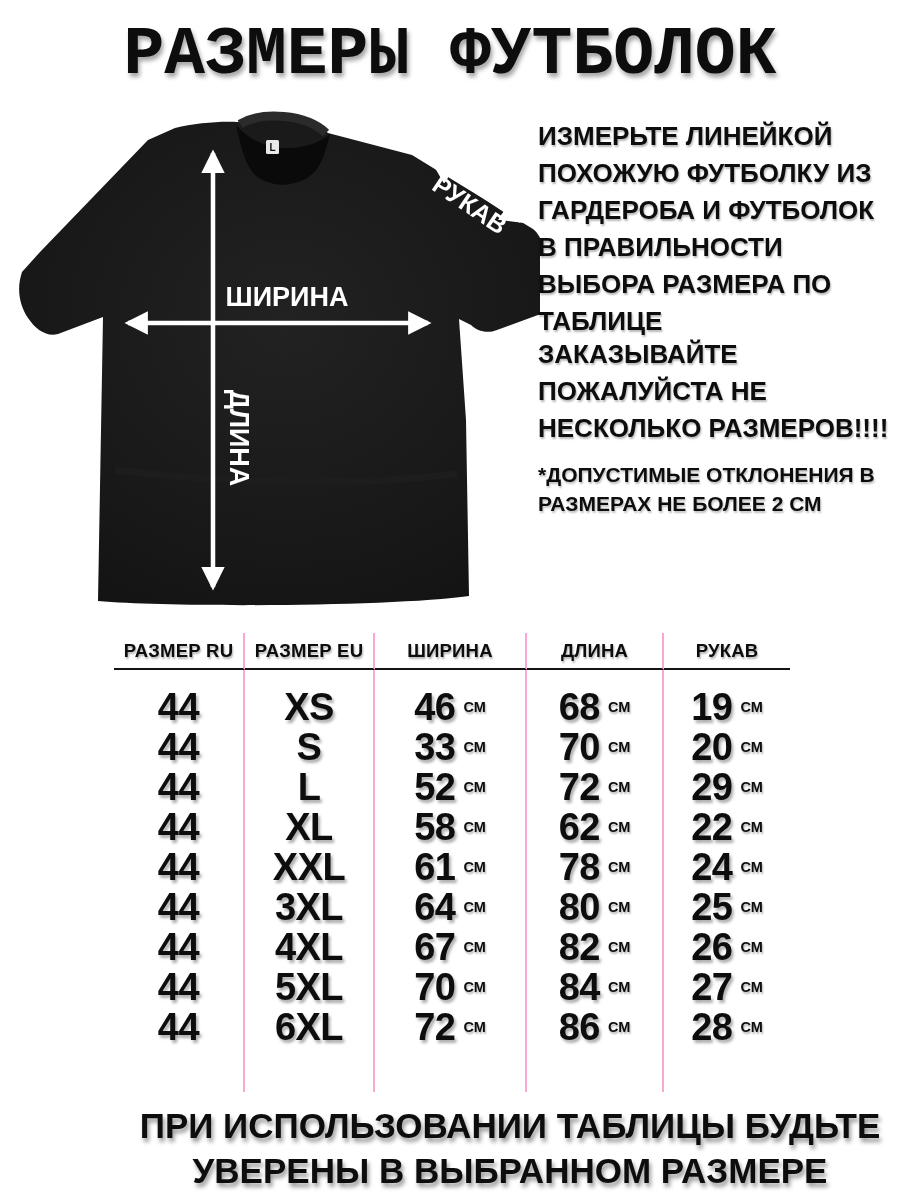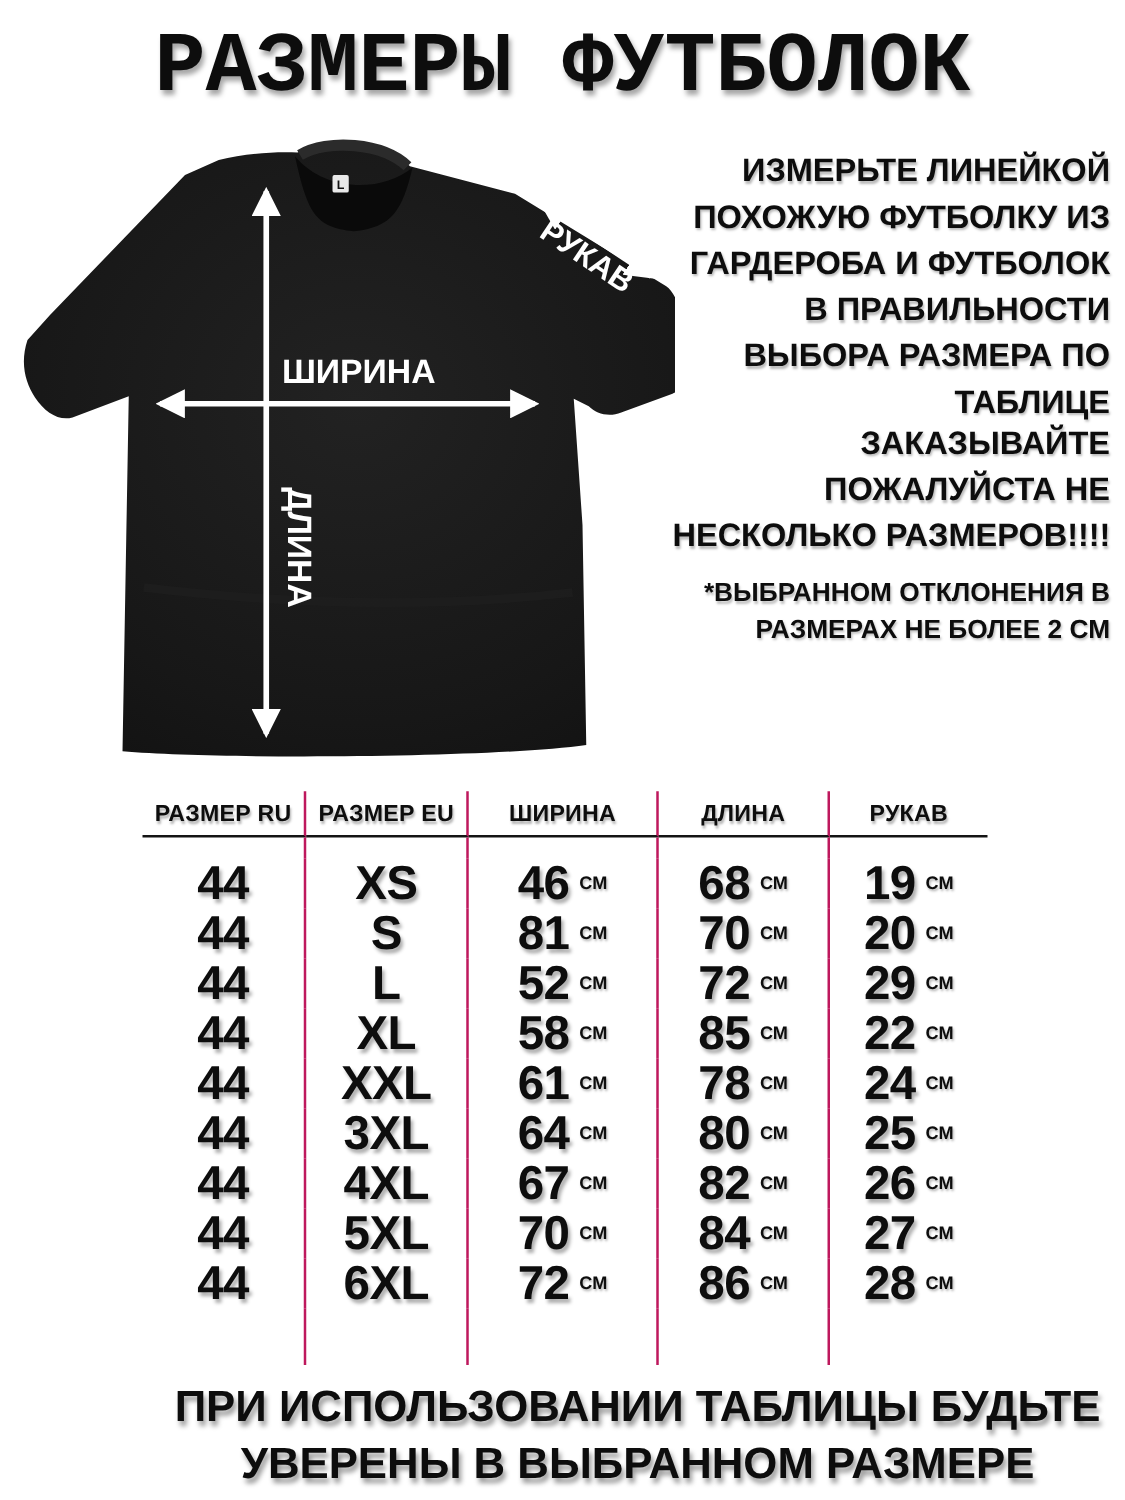--- a/index.html
+++ b/index.html
@@ -17,35 +17,35 @@
     white-space:nowrap;
     font-family:Liberation Mono, monospace;
   }
 
   
   .photo { position:absolute; left:0; top:105px; width:540px; height:520px; }
   .photo svg { display:block; }
   .diagram-label { font-family:"Liberation Sans", sans-serif; font-weight:700; fill:#ffffff; }
 
   
-  .instr { position:absolute; left:538px; width:350px; font-weight:700;text-align:right; }
+  .instr { position:absolute; left:538px; width:350px; font-weight:700; }
   .instr .line { white-space:nowrap; }
   .instr-measure { top:118px; font-size:26px; line-height:37px; text-shadow:1px 2px 2px rgba(0,0,0,.28); }
   .instr-warning { top:336px; font-size:26px; line-height:37px; text-shadow:1px 2px 2px rgba(0,0,0,.28); }
   .instr-note    { top:460px; font-size:21px; line-height:29px; text-shadow:1px 2px 2px rgba(0,0,0,.25); }
 
   
   .size-table { position:absolute; left:114px; top:633px; width:676px; }
   .trow {
     display:grid;
     grid-template-columns:131px 130px 152px 137px 126px;
   }
   .cell {
     display:flex; align-items:center; justify-content:center;
-    border-right:2px solid #be185d;
+    border-right:2px solid #f9a8d4;
   }
   .cell:last-child { border-right:none; }
   .thead-row { height:37px; }
   .thead-row .cell { border-bottom:2.5px solid #141414; }
   .th {
     font-size:18.5px; font-weight:700; letter-spacing:.2px;
     text-shadow:1px 2px 2px rgba(0,0,0,.3); white-space:nowrap;
   }
   .spacer-row { height:17px; }
   .data-row { height:40px; }
@@ -139,21 +139,21 @@
   <div class="line">ТАБЛИЦЕ</div>
 </div>
 
 <div class="instr instr-warning">
   <div class="line">ЗАКАЗЫВАЙТЕ</div>
   <div class="line">ПОЖАЛУЙСТА НЕ</div>
   <div class="line">НЕСКОЛЬКО РАЗМЕРОВ!!!!</div>
 </div>
 
 <div class="instr instr-note">
-  <div class="line">*ВЫБРАННОМ ОТКЛОНЕНИЯ В</div>
+  <div class="line">*ДОПУСТИМЫЕ ОТКЛОНЕНИЯ В</div>
   <div class="line">РАЗМЕРАХ НЕ БОЛЕЕ 2 СМ</div>
 </div>
 
 <div class="size-table">
   <div class="trow thead-row">
     <div class="cell">
         <span class="th">РАЗМЕР RU</span>
       </div>
     <div class="cell">
         <span class="th">РАЗМЕР EU</span>
@@ -200,21 +200,21 @@
   </div>
 
   <div class="trow data-row">
     <div class="cell">
           <span class="num">44</span>
         </div>
     <div class="cell">
           <span class="num">S</span>
         </div>
     <div class="cell">
-          <span class="num">81</span>
+          <span class="num">33</span>
           <span class="unit">СМ</span>
         </div>
     <div class="cell">
           <span class="num">70</span>
           <span class="unit">СМ</span>
         </div>
     <div class="cell">
           <span class="num">20</span>
           <span class="unit">СМ</span>
         </div>
@@ -246,21 +246,21 @@
           <span class="num">44</span>
         </div>
     <div class="cell">
           <span class="num">XL</span>
         </div>
     <div class="cell">
           <span class="num">58</span>
           <span class="unit">СМ</span>
         </div>
     <div class="cell">
-          <span class="num">85</span>
+          <span class="num">62</span>
           <span class="unit">СМ</span>
         </div>
     <div class="cell">
           <span class="num">22</span>
           <span class="unit">СМ</span>
         </div>
   </div>
 
   <div class="trow data-row">
     <div class="cell">

